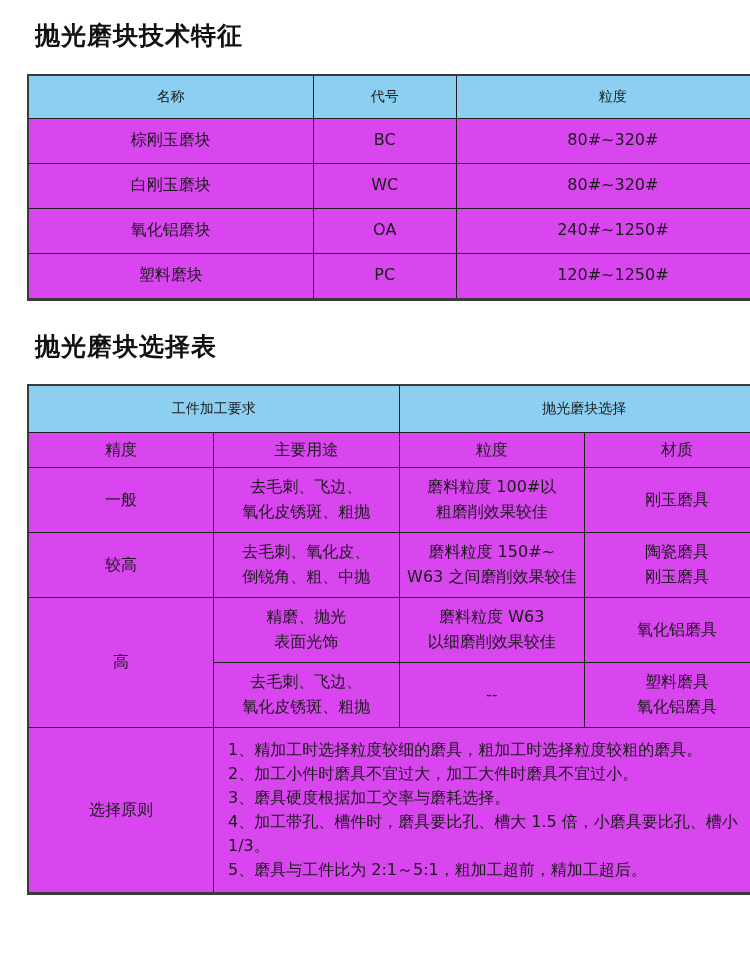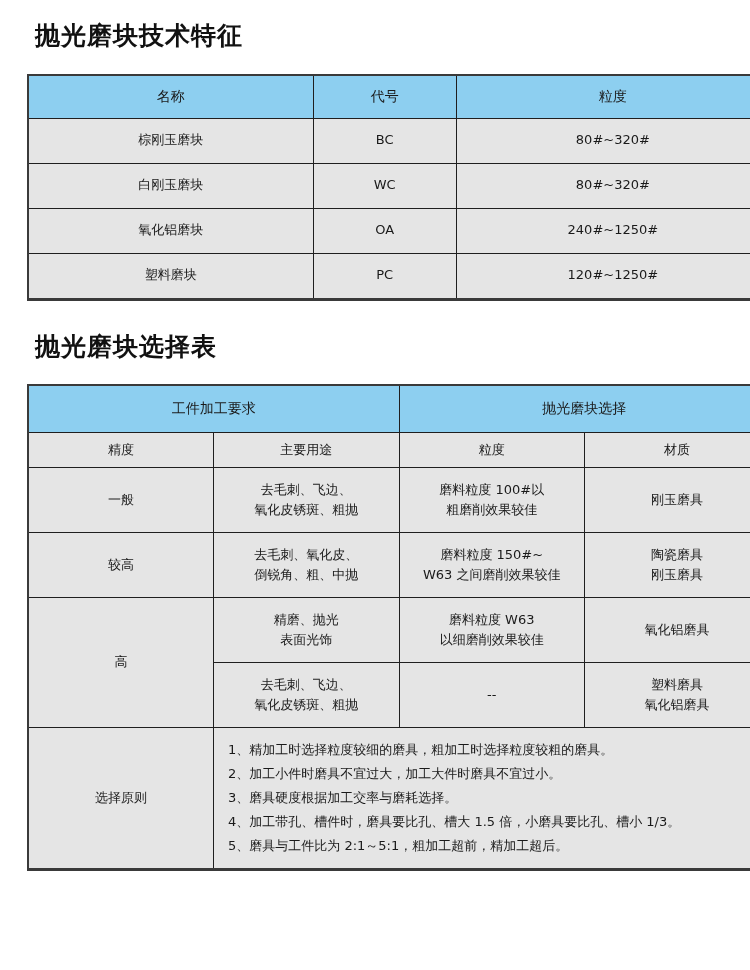--- a/index.html
+++ b/index.html
@@ -23,24 +23,24 @@
     border-collapse:collapse;
     width:744px;
     table-layout:fixed;
     border:2px solid #3a3a3a;
     border-bottom-width:3px;
   }
   td{
     border:1px solid #1f1f1f;
     text-align:center;
     vertical-align:middle;
-    font-size:13px;
+    font-size:16px;
     padding:2px 4px;
     line-height:1.55;
-    background:#e5e5e5;
+    background:#d946ef;
   }
   .hdr td{
     background:#8dcff0;
     font-size:14px;
   }
   
   #t1{margin-top:21px;}
   #t1 .hdr td{height:38px;}
   #t1 td{height:40px;}
   #t1 .c1{width:38.6%;}

